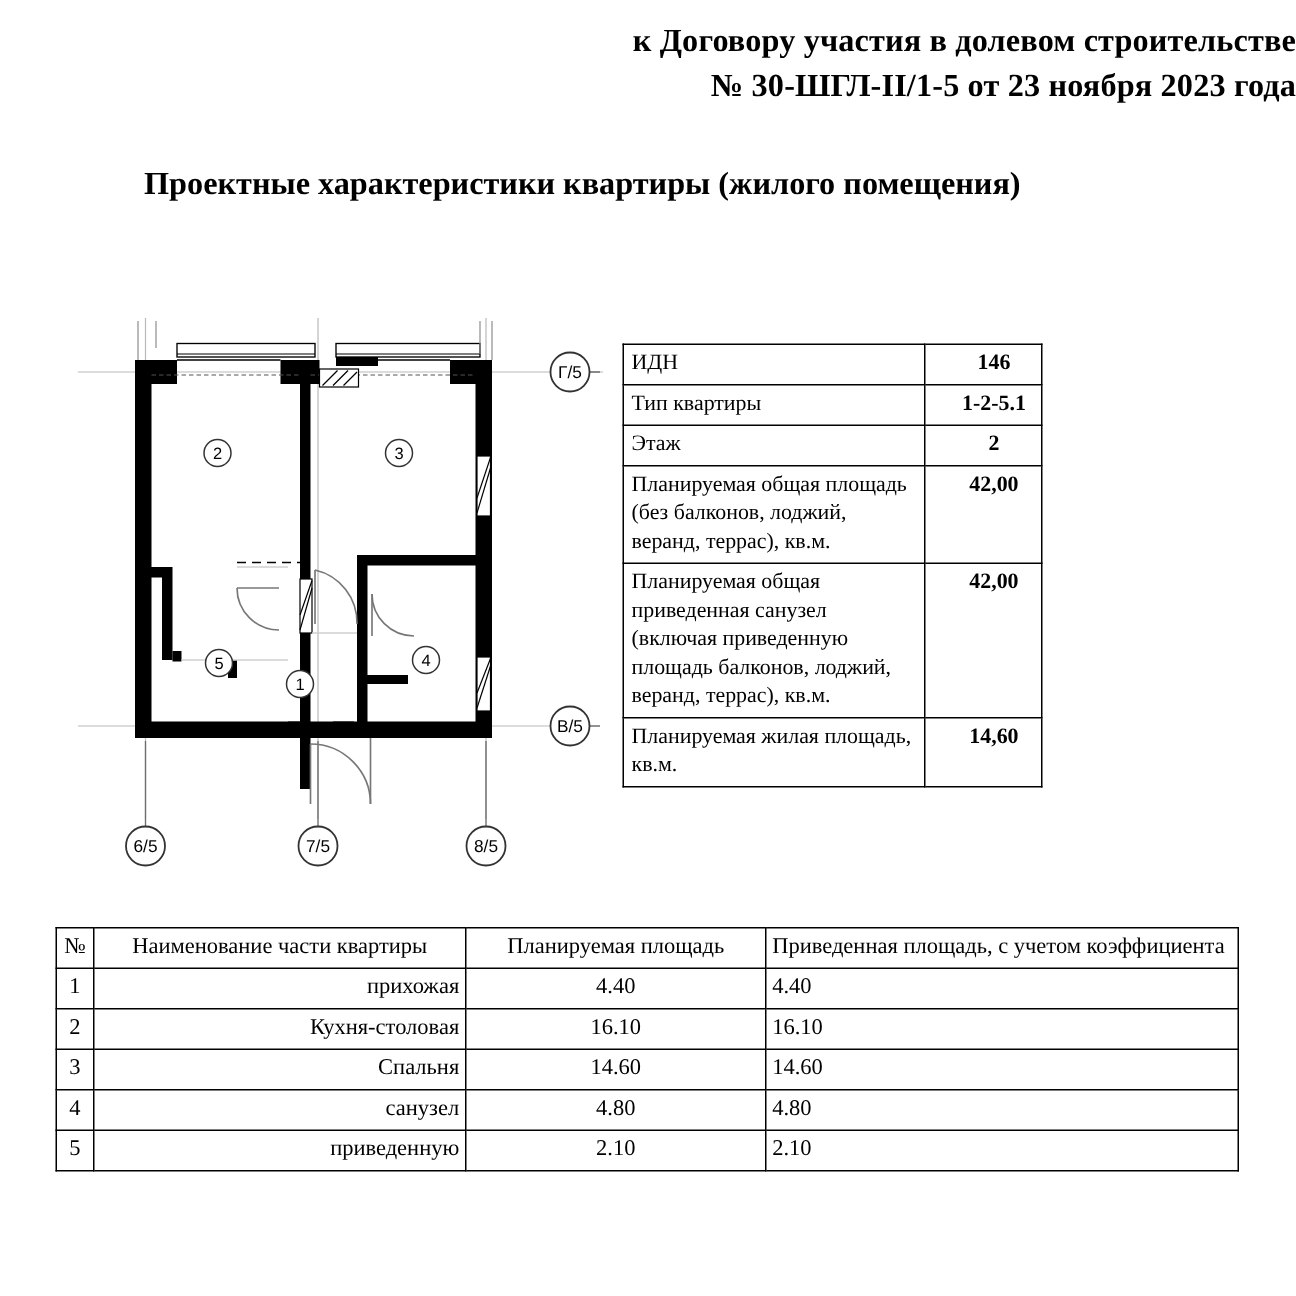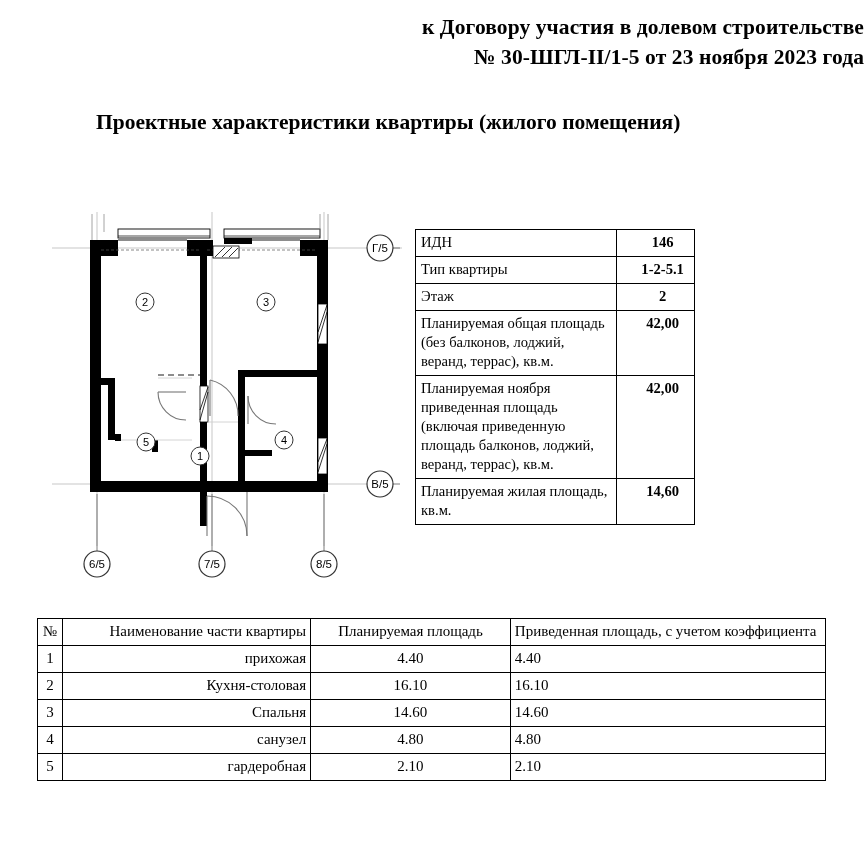--- a/index.html
+++ b/index.html
@@ -75,21 +75,21 @@
     border: 1.7px solid #000;
     font-weight: normal;
     padding: 2px 4px 3px 4px;
     vertical-align: top;
   }
   .parts-table .c-num   { width: 20px;  text-align: center; padding-left:2px; padding-right:2px;}
   .parts-table .c-name  { width: 244px; text-align: right; }
   .parts-table .c-area  { width: 194px; text-align: center; }
   .parts-table .c-coef  { width: 313px; text-align: left; }
   .parts-table thead td { text-align: center; }
-  .parts-table thead td.c-name { text-align: right; font-family: Liberation Serif, serif; }
+  .parts-table thead td.c-name { text-align: center; font-family: Liberation Serif, serif; }
   .parts-table thead td.c-num { vertical-align: top; }
 
   
   .floorplan {
     position: absolute;
     left: 52px;
     top: 206px;
     width: 350px;
     height: 380px;
   }
@@ -284,21 +284,21 @@
     </tr>
     <tr>
       <td class="label">Этаж</td>
       <td class="value">2</td>
     </tr>
     <tr>
       <td class="label">Планируемая общая площадь (без балконов, лоджий, веранд, террас), кв.м.</td>
       <td class="value">42,00</td>
     </tr>
     <tr>
-      <td class="label">Планируемая ноября приведенная площадь (включая приведенную площадь балконов, лоджий, веранд, террас), кв.м.</td>
+      <td class="label">Планируемая общая приведенная санузел (включая приведенную площадь балконов, лоджий, веранд, террас), кв.м.</td>
       <td class="value">42,00</td>
     </tr>
     <tr>
       <td class="label">Планируемая жилая площадь, кв.м.</td>
       <td class="value">14,60</td>
     </tr>
   </tbody>
 </table>
 
 <table class="parts-table">
@@ -330,18 +330,18 @@
       <td class="c-coef">14.60</td>
     </tr>
     <tr>
       <td class="c-num">4</td>
       <td class="c-name">санузел</td>
       <td class="c-area">4.80</td>
       <td class="c-coef">4.80</td>
     </tr>
     <tr>
       <td class="c-num">5</td>
-      <td class="c-name">гардеробная</td>
+      <td class="c-name">приведенную</td>
       <td class="c-area">2.10</td>
       <td class="c-coef">2.10</td>
     </tr>
   </tbody>
 </table>
 
 </body></html>

